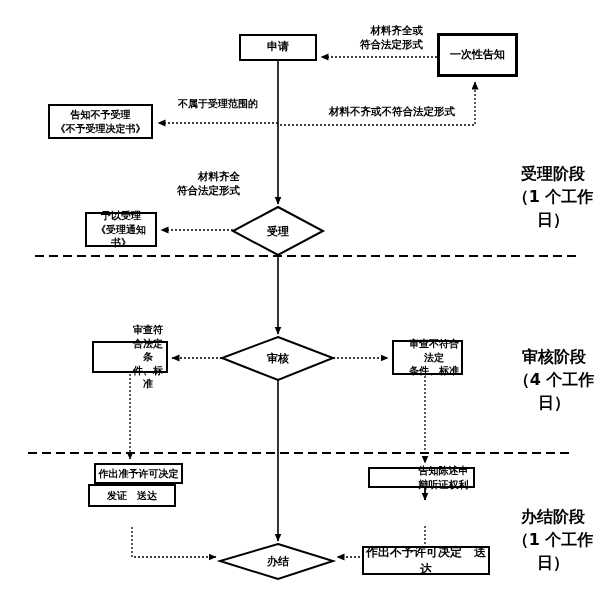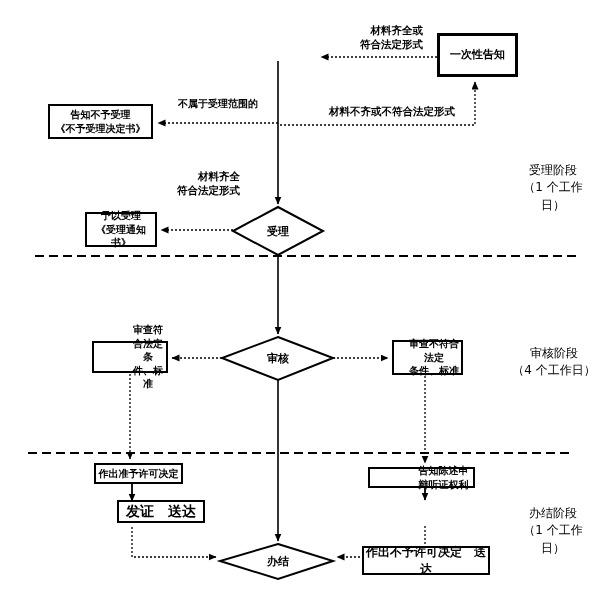--- a/index.html
+++ b/index.html
@@ -15,21 +15,21 @@
   }
   .diamond-label{
     position:absolute;text-align:center;font-weight:bold;font-size:11px;
     white-space:pre-line;
   }
   .edge-label{
     position:absolute;text-align:right;font-weight:bold;font-size:10.5px;
     line-height:1.3;white-space:pre-line;
   }
   .stage-label{
-    position:absolute;text-align:center;font-weight:normal;font-size:12px;
+    position:absolute;text-align:center;font-weight:bold;font-size:16px;
     line-height:1.45;white-space:pre-line;
   }
 </style>
 </head>
 <body>
 
 <div id="canvas">
 
   <svg id="wires" viewBox="0 0 605 599" xmlns="http://www.w3.org/2000/svg">
     <defs>
@@ -56,38 +56,39 @@
     <path d="M130,374 V459" stroke="#000" stroke-width="1.3" stroke-dasharray="2,2" fill="none" marker-end="url(#arr)"></path>
     <path d="M425,376 V463" stroke="#000" stroke-width="1.3" stroke-dasharray="2,2" fill="none" marker-end="url(#arr)"></path>
     <path d="M132,527 V557 H216" stroke="#000" stroke-width="1.3" stroke-dasharray="2,2" fill="none" marker-end="url(#arr)"></path>
     <path d="M425,526 V557 H337" stroke="#000" stroke-width="1.3" stroke-dasharray="2,2" fill="none" marker-end="url(#arr)"></path>
 
     <polygon points="278,207 323,231 278,255 233,231" fill="#fff" stroke="#000" stroke-width="2"></polygon>
     <polygon points="278,337 333,358 278,380 222,358" fill="#fff" stroke="#000" stroke-width="2"></polygon>
     <polygon points="278,544 333,561 278,579 220,561" fill="#fff" stroke="#000" stroke-width="2"></polygon>
   </svg>
 
+  <div class="box" style="left:239px;top:34px;width:78px;height:27px;font-size:11px;">申请</div>
 
   <div class="box" style="left:437px;top:33px;width:81px;height:44px;border-width:3px;font-size:11px;">一次性告知</div>
 
   <div class="box" style="left:48px;top:104px;width:105px;height:35px;font-size:10px;">告知不予受理
 《不予受理决定书》</div>
 
   <div class="box" style="left:85px;top:212px;width:72px;height:35px;font-size:10px;">予以受理
 《受理通知书》</div>
 
   <div class="box" style="left:92px;top:341px;width:76px;height:32px;font-size:10px;padding-left:36px;">审查符合法定条
 件、标准</div>
 
   <div class="box" style="left:392px;top:340px;width:71px;height:35px;font-size:10px;padding-left:13px;">审查不符合法定
 条件、标准</div>
 
   <div class="box" style="left:94px;top:463px;width:89px;height:21px;font-size:10px;">作出准予许可决定</div>
 
-  <div class="box" style="left:88px;top:500px;width:88px;height:23px;font-size:14px;margin-left:29px;">发证　送达</div>
+  <div class="box" style="left:88px;top:484px;width:88px;height:23px;font-size:10px;">发证　送达</div>
 
   <div class="box" style="left:368px;top:467px;width:107px;height:21px;font-size:10px;padding-left:44px;">告知陈述申辩听证权利</div>
 
   <div class="box" style="left:362px;top:503px;width:128px;height:29px;font-size:12px;margin-top:43px;">作出不予许可决定　送达</div>
 
   <div class="diamond-label" style="left:248px;top:224px;width:60px;">受理</div>
   <div class="diamond-label" style="left:248px;top:351px;width:60px;">审核</div>
   <div class="diamond-label" style="left:248px;top:554px;width:60px;">办结</div>
 
   <div class="edge-label" style="left:333px;top:24px;width:90px;">材料齐全或

